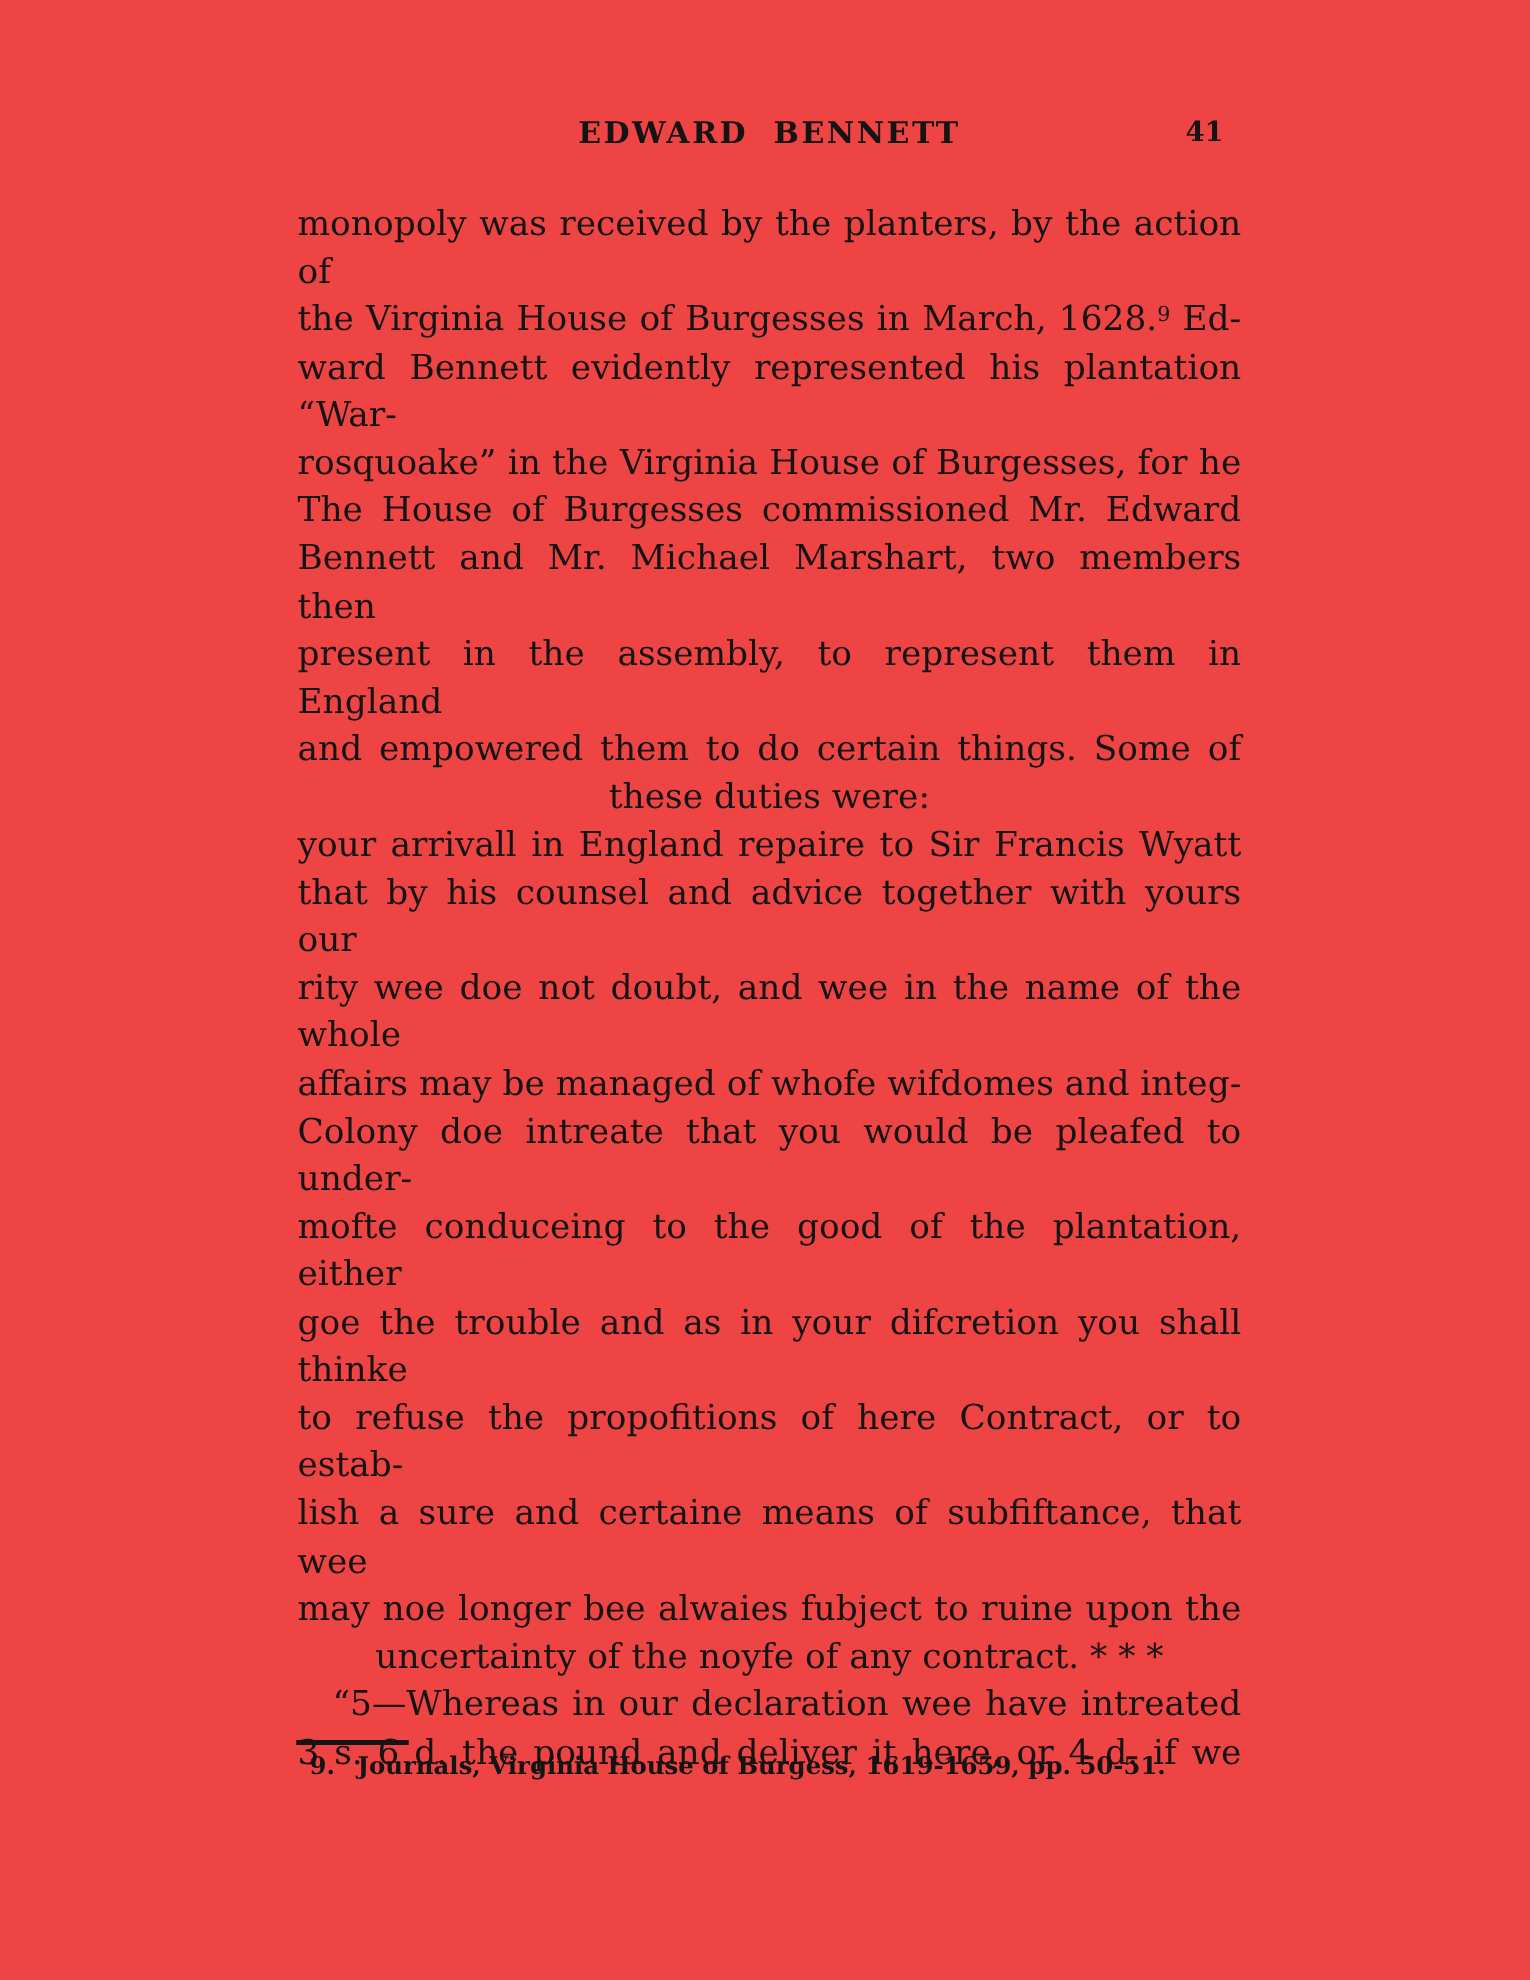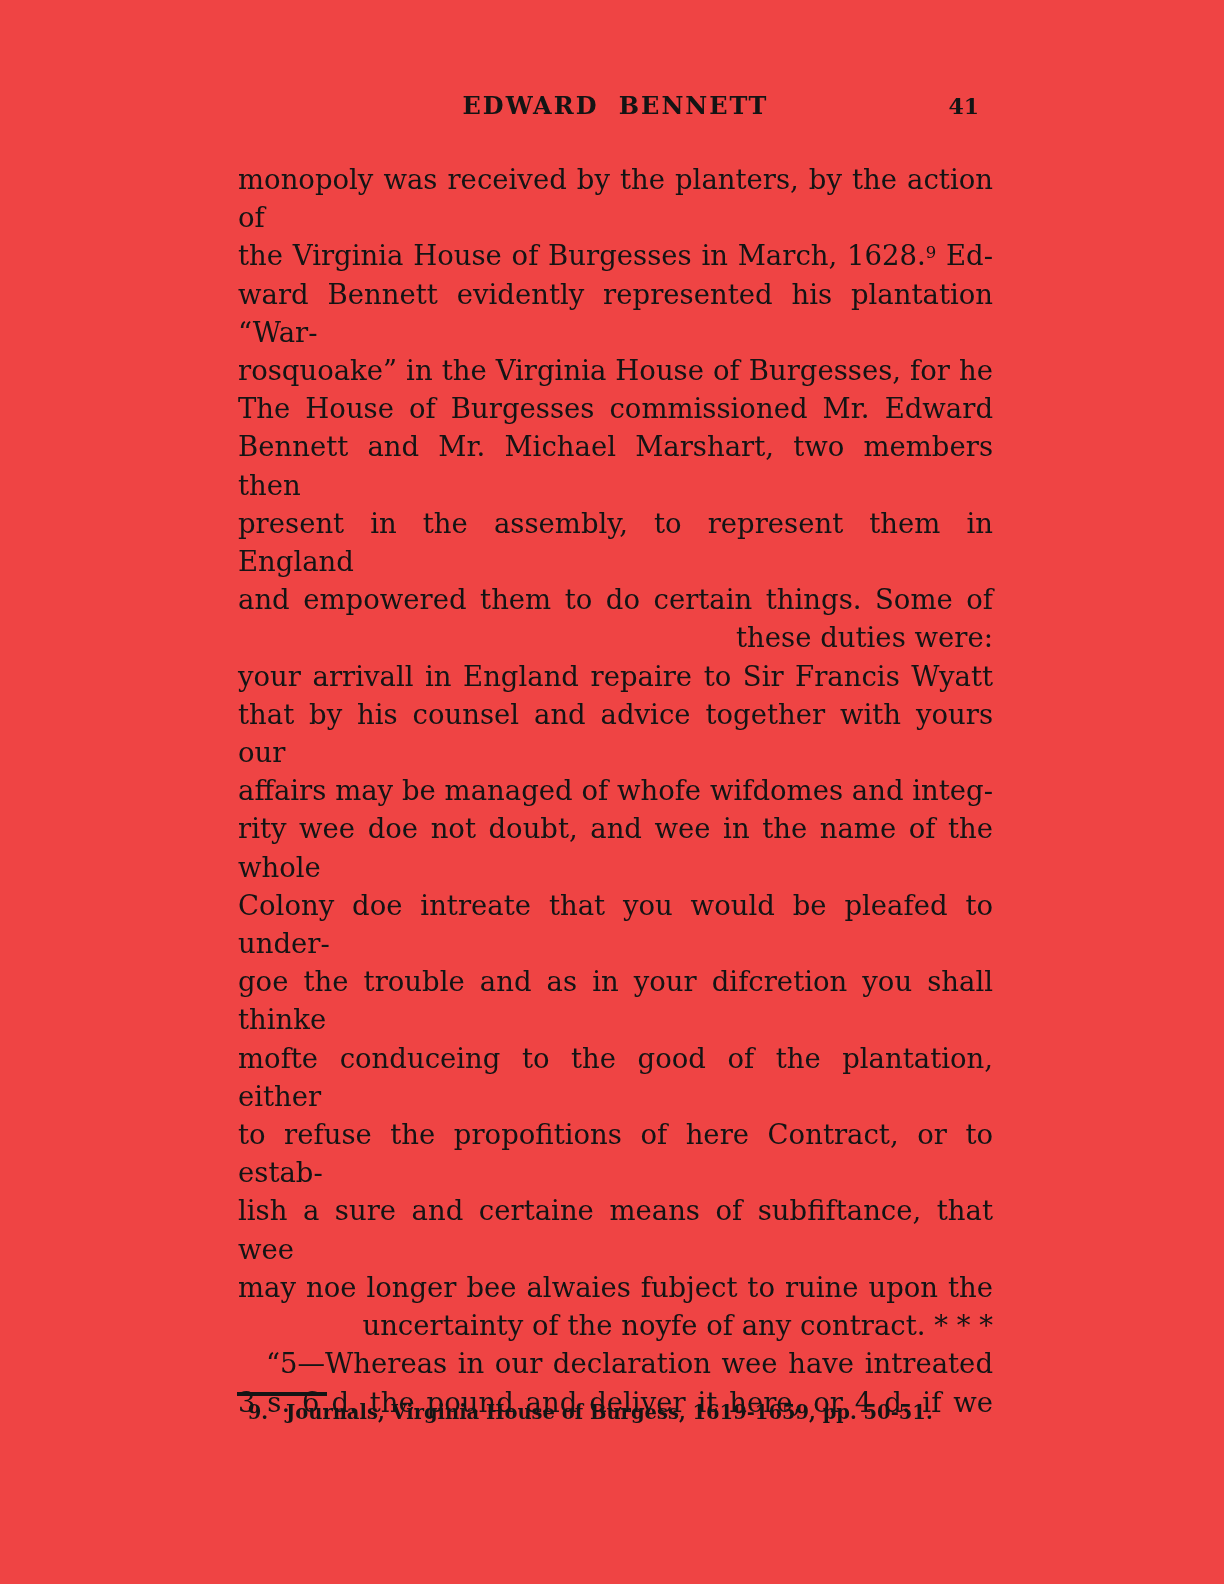--- a/index.html
+++ b/index.html
@@ -43,21 +43,21 @@
   .body-text {
     position: absolute;
     top: 160px;
     left: 238px;
     width: 755px;
   }
   .line {
     line-height: 38.2px;
     font-size: 27.5px;
     white-space: normal;
-    text-align: right;
+    text-align: center;
   }
   .line.just {
     text-align: justify;
     text-align-last: justify;
     -moz-text-align-last: justify;
   }
   .line.indent {
     text-indent: 28px;
   }
   .line sup {
@@ -111,25 +111,25 @@
       <div class="line just">the Virginia House of Burgesses in March, 1628.<sup>9</sup> Ed-</div>
       <div class="line just">ward Bennett evidently represented his plantation “War-</div>
       <div class="line just">rosquoake” in the Virginia House of Burgesses, for he</div>
       <div class="line just">The House of Burgesses commissioned Mr. Edward</div>
       <div class="line just">Bennett and Mr. Michael Marshart, two members then</div>
       <div class="line just">present in the assembly, to represent them in England</div>
       <div class="line just">and empowered them to do certain things. Some of</div>
       <div class="line">these duties were:</div>
       <div class="line just">your arrivall in England repaire to Sir Francis Wyatt</div>
       <div class="line just">that by his counsel and advice together with yours our</div>
+      <div class="line just">rity wee doe not doubt, and wee in the name of the whole</div>
       <div class="line just">affairs may be managed of whofe wifdomes and integ-</div>
-      <div class="line just">rity wee doe not doubt, and wee in the name of the whole</div>
       <div class="line just">Colony doe intreate that you would be pleafed to under-</div>
+      <div class="line just">mofte conduceing to the good of the plantation, either</div>
       <div class="line just">goe the trouble and as in your difcretion you shall thinke</div>
-      <div class="line just">mofte conduceing to the good of the plantation, either</div>
       <div class="line just">to refuse the propofitions of here Contract, or to estab-</div>
       <div class="line just">lish a sure and certaine means of subfiftance, that wee</div>
       <div class="line just">may noe longer bee alwaies fubject to ruine upon the</div>
       <div class="line">uncertainty of the noyfe of any contract. * * *</div>
       <div class="line just indent">“5—Whereas in our declaration wee have intreated</div>
       <div class="line just">3 s. 6 d. the pound and deliver it here, or 4 d. if we</div>
     </div>
 
   <div class="footnote-rule"></div>
 

